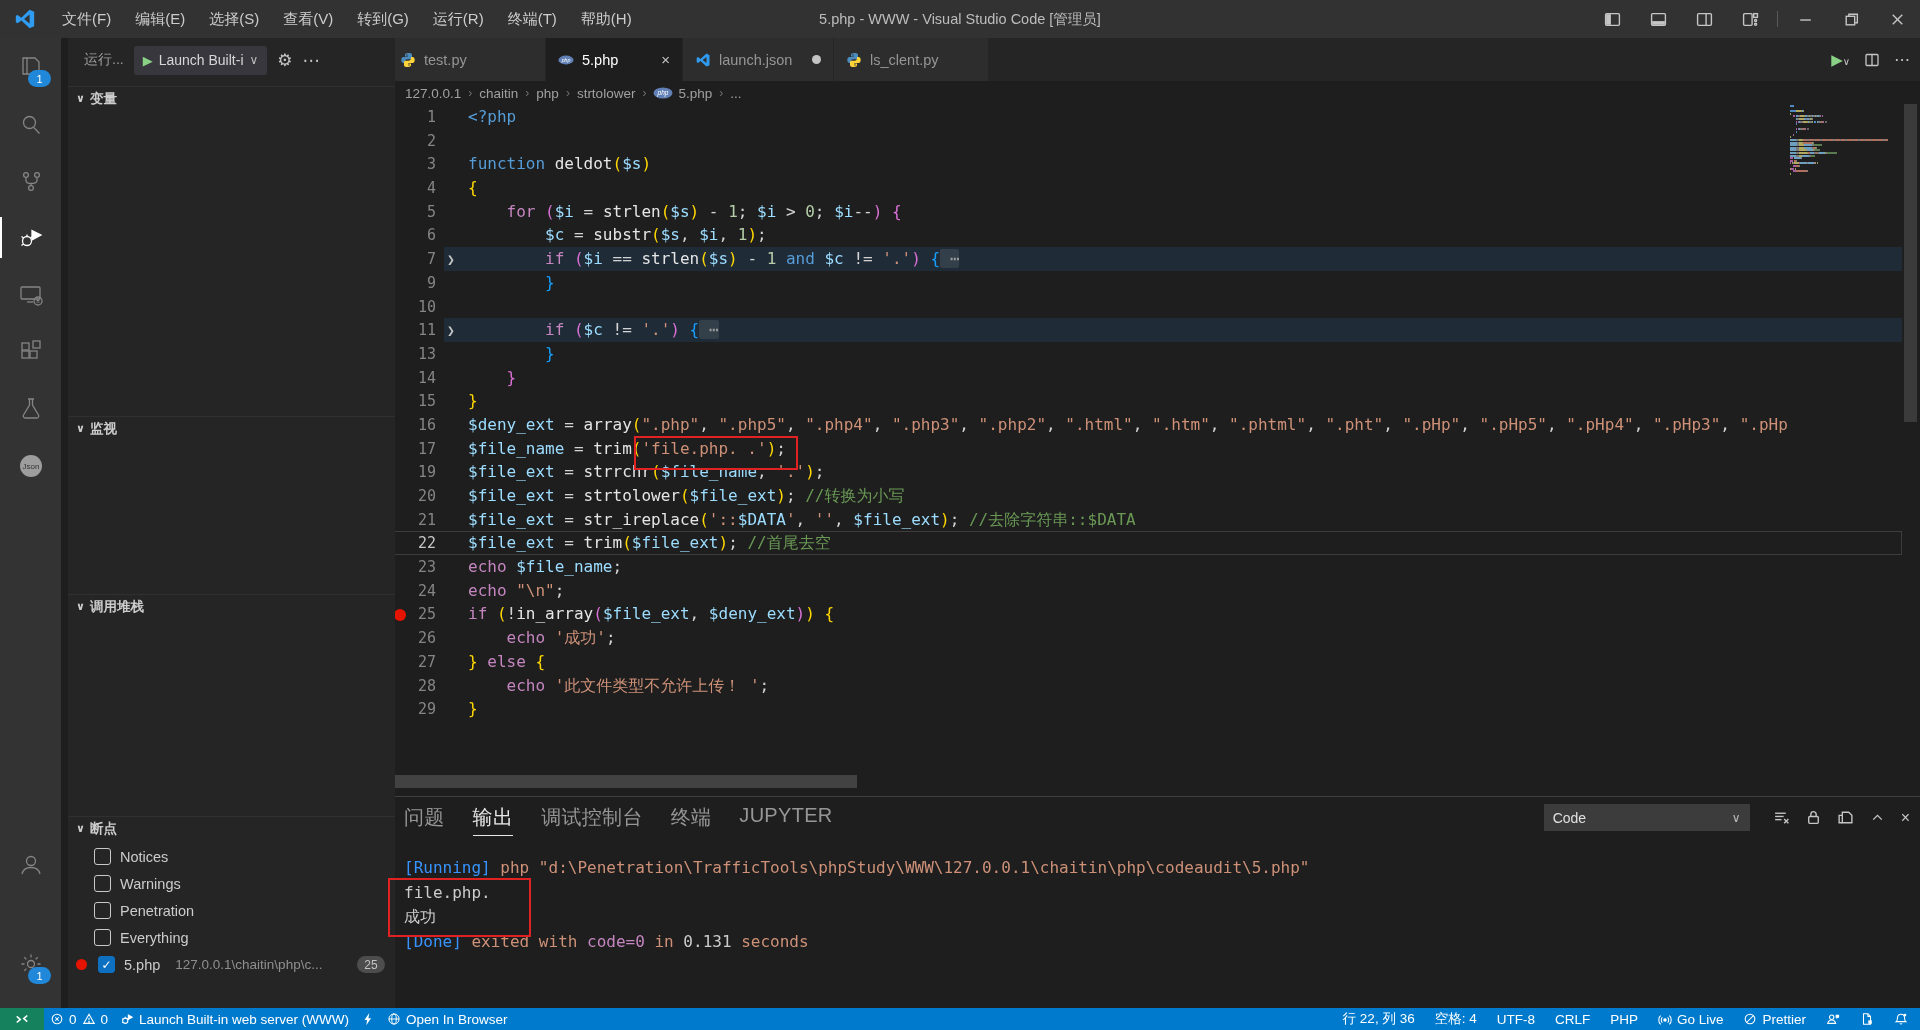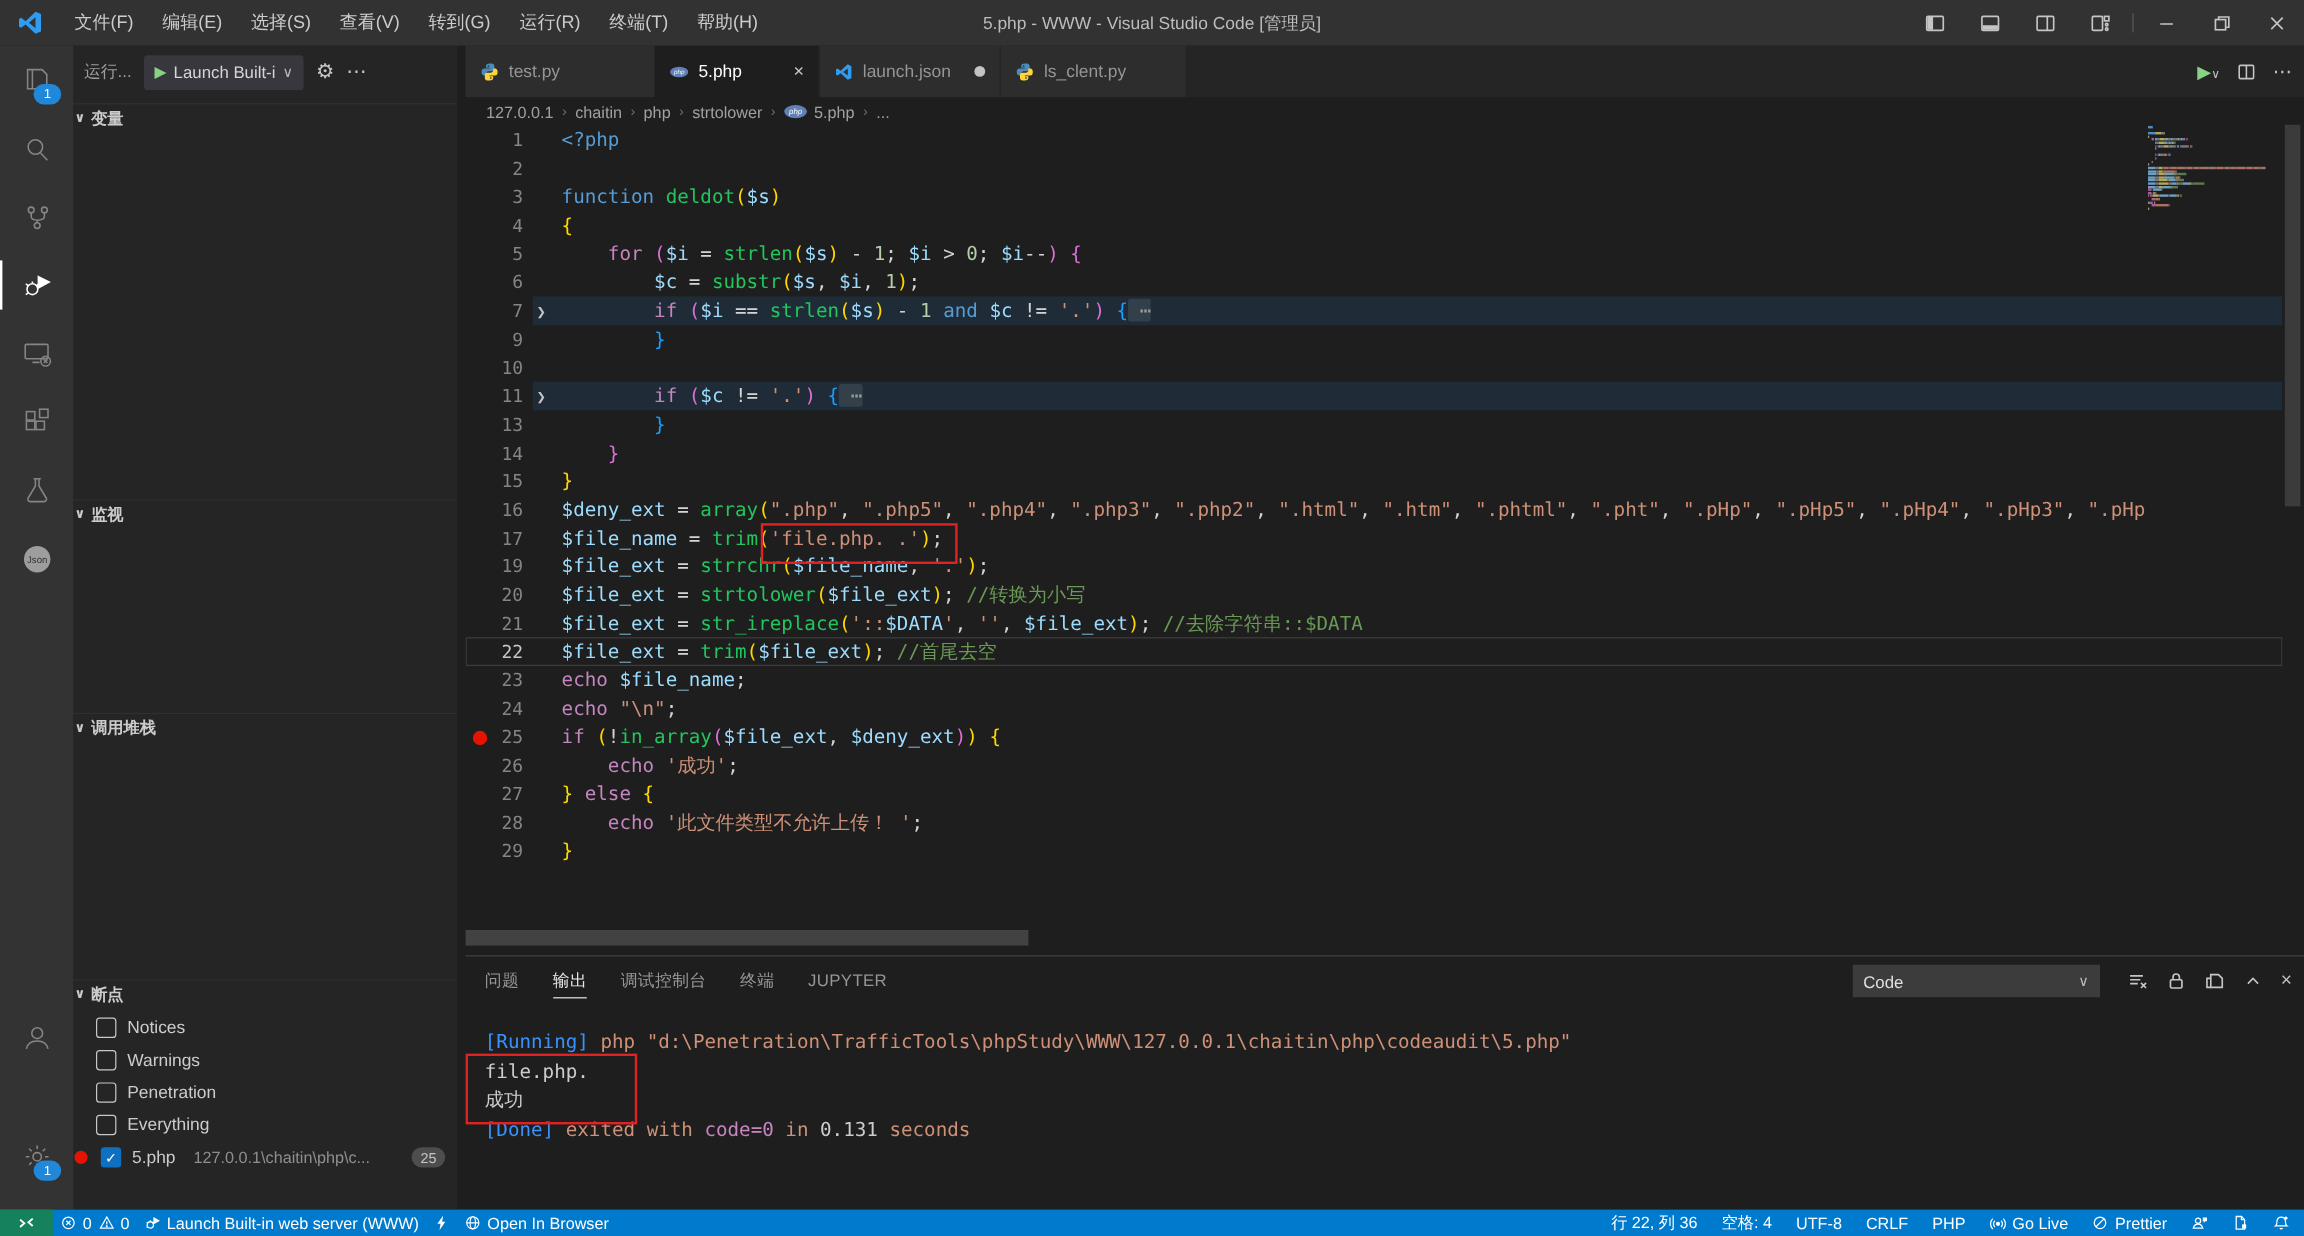--- a/index.html
+++ b/index.html
@@ -20,21 +20,21 @@
   
   #activitybar{position:absolute;left:0;top:38px;bottom:22px;width:61px;background:#333333;z-index:20;}
   .ab-item{position:relative;height:57px;display:flex;align-items:center;justify-content:center;color:#858585;}
   .ab-item .ic{width:28px;height:28px;}
   .ab-item.active{color:#ffffff;}
   .ab-item.active::before{content:"";position:absolute;left:0;top:8px;bottom:8px;width:2px;background:#ffffff;}
   .ab-badge{position:absolute;right:10px;bottom:8px;min-width:17px;height:17px;border-radius:9px;background:#2188d9;color:#fff;
             font-size:11px;display:flex;align-items:center;justify-content:center;padding:0 3px;}
   .ab-bottom{position:absolute;left:0;width:61px;}
   
-  #sidebar{position:absolute;left:54px;top:38px;bottom:22px;width:327px;background:#252526;z-index:10;}
+  #sidebar{position:absolute;left:68px;top:38px;bottom:22px;width:327px;background:#252526;z-index:10;}
   #side-toolbar{height:44px;display:flex;align-items:center;padding-left:16px;gap:10px;}
   #run-label{font-size:14px;color:#9d9d9d;white-space:nowrap;}
   #launch-box{display:flex;align-items:center;gap:6px;background:#37373d;height:29px;padding:0 9px;border-radius:3px;font-size:14px;color:#d7d7d7;}
   #launch-box .play{color:#89d185;font-size:13px;}
   #launch-box .chev{color:#bbbbbb;font-size:12px;}
   .side-tool-ic{color:#c5c5c5;font-size:17px;}
   .sec{position:absolute;left:0;right:0;border-top:1px solid #303031;}
   .sec-head{display:flex;align-items:center;gap:5px;height:24px;padding-left:8px;font-size:13.5px;font-weight:bold;color:#cccccc;}
   .sec-chev{color:#cccccc;font-size:11px;transform:translateY(-1px);}
   .bp-list{padding-top:2px;}
@@ -60,34 +60,34 @@
   #code{position:absolute;left:0;right:18px;top:67px;bottom:253px;overflow:hidden;font-family:"DejaVu Sans Mono",monospace;font-size:16px;}
   .row{position:relative;height:23.7px;line-height:23.7px;white-space:pre;}
   .row.hl::before{content:"";position:absolute;left:56px;right:0;top:0;bottom:0;background:rgba(38,79,120,.30);}
   .row.cur::after{content:"";position:absolute;left:0;right:0;top:0;bottom:0;border:1px solid rgba(255,255,255,.14);box-sizing:border-box;pointer-events:none;}
   .gut{position:relative;display:inline-block;width:80px;vertical-align:top;}
   .ln{display:inline-block;width:48px;text-align:right;color:#858585;font-size:15px;}
   .cur .ln{color:#c6c6c6;}
   .fa{display:inline-block;width:30px;text-align:center;color:#c5c5c5;font-size:13px;}
   .bpdot{position:absolute;left:6px;top:50%;margin-top:-6px;width:12px;height:12px;border-radius:50%;background:#e51400;}
   .txt{display:inline-block;max-width:1322px;overflow:hidden;vertical-align:top;white-space:pre;position:relative;}
-  .kw{color:#569cd6;} .ct{color:#c586c0;} .fn{color:#22c55e;} .vr{color:#9cdcfe;}
+  .kw{color:#569cd6;} .ct{color:#c586c0;} .fn{color:#e5e5e5;} .vr{color:#9cdcfe;}
   .st{color:#ce9178;} .nm{color:#b5cea8;} .cm{color:#6a9955;} .pl{color:#d4d4d4;}
   .b1{color:#ffd700;} .b2{color:#da70d6;} .b3{color:#179fff;}
   .fe{color:#9b9b9b;background:rgba(255,255,255,.09);border-radius:2px;}
   
   #minimap{position:absolute;right:18px;top:67px;width:112px;height:200px;overflow:hidden;z-index:3;}
   .mm-row{height:2.62px;white-space:nowrap;}
   .mm-row span{display:inline-block;height:2px;vertical-align:top;}
   #vscroll{position:absolute;right:3px;top:66px;width:13px;height:318px;background:rgba(121,121,121,.32);}
   #hscroll{position:absolute;left:0;top:737px;width:469px;height:13px;background:rgba(121,121,121,.40);}
   
   #panel{position:absolute;left:0;right:0;top:758px;bottom:0;border-top:1px solid rgba(128,128,128,.35);}
   #panel-tabs{position:relative;height:42px;display:flex;align-items:center;padding-left:16px;gap:28px;}
-  .ptab{font-size:14px;color:#969696;letter-spacing:.3px;padding:4px 0;}
+  .ptab{font-size:20px;color:#969696;letter-spacing:.3px;padding:4px 0;}
   .ptab.active{color:#e7e7e7;border-bottom:1px solid #e7e7e7;}
   #panel-controls{position:absolute;right:10px;top:7px;display:flex;align-items:center;gap:15px;color:#c5c5c5;}
   #channel-box{width:188px;height:27px;background:#3c3c3c;display:flex;align-items:center;font-size:14px;color:#e0e0e0;padding:0 9px;margin-right:8px;}
   #channel-box .chev{margin-left:auto;color:#bbb;font-size:12px;}
   #output{position:absolute;left:0;right:0;top:42px;bottom:0;padding:17px 0 0 16px;font-family:"DejaVu Sans Mono",monospace;font-size:16px;line-height:24.5px;overflow:hidden;}
   .ob{color:#3794ff;} .oo{color:#ce9178;} .ov{color:#c586c0;} .ow{color:#cccccc;}
   
   #statusbar{position:absolute;left:0;right:0;bottom:0;height:22px;background:#007acc;color:#ffffff;display:flex;align-items:center;font-size:13.5px;z-index:40;}
   #sb-left{display:flex;align-items:center;height:100%;}
   #sb-right{margin-left:auto;display:flex;align-items:center;height:100%;padding-right:12px;gap:20px;}

